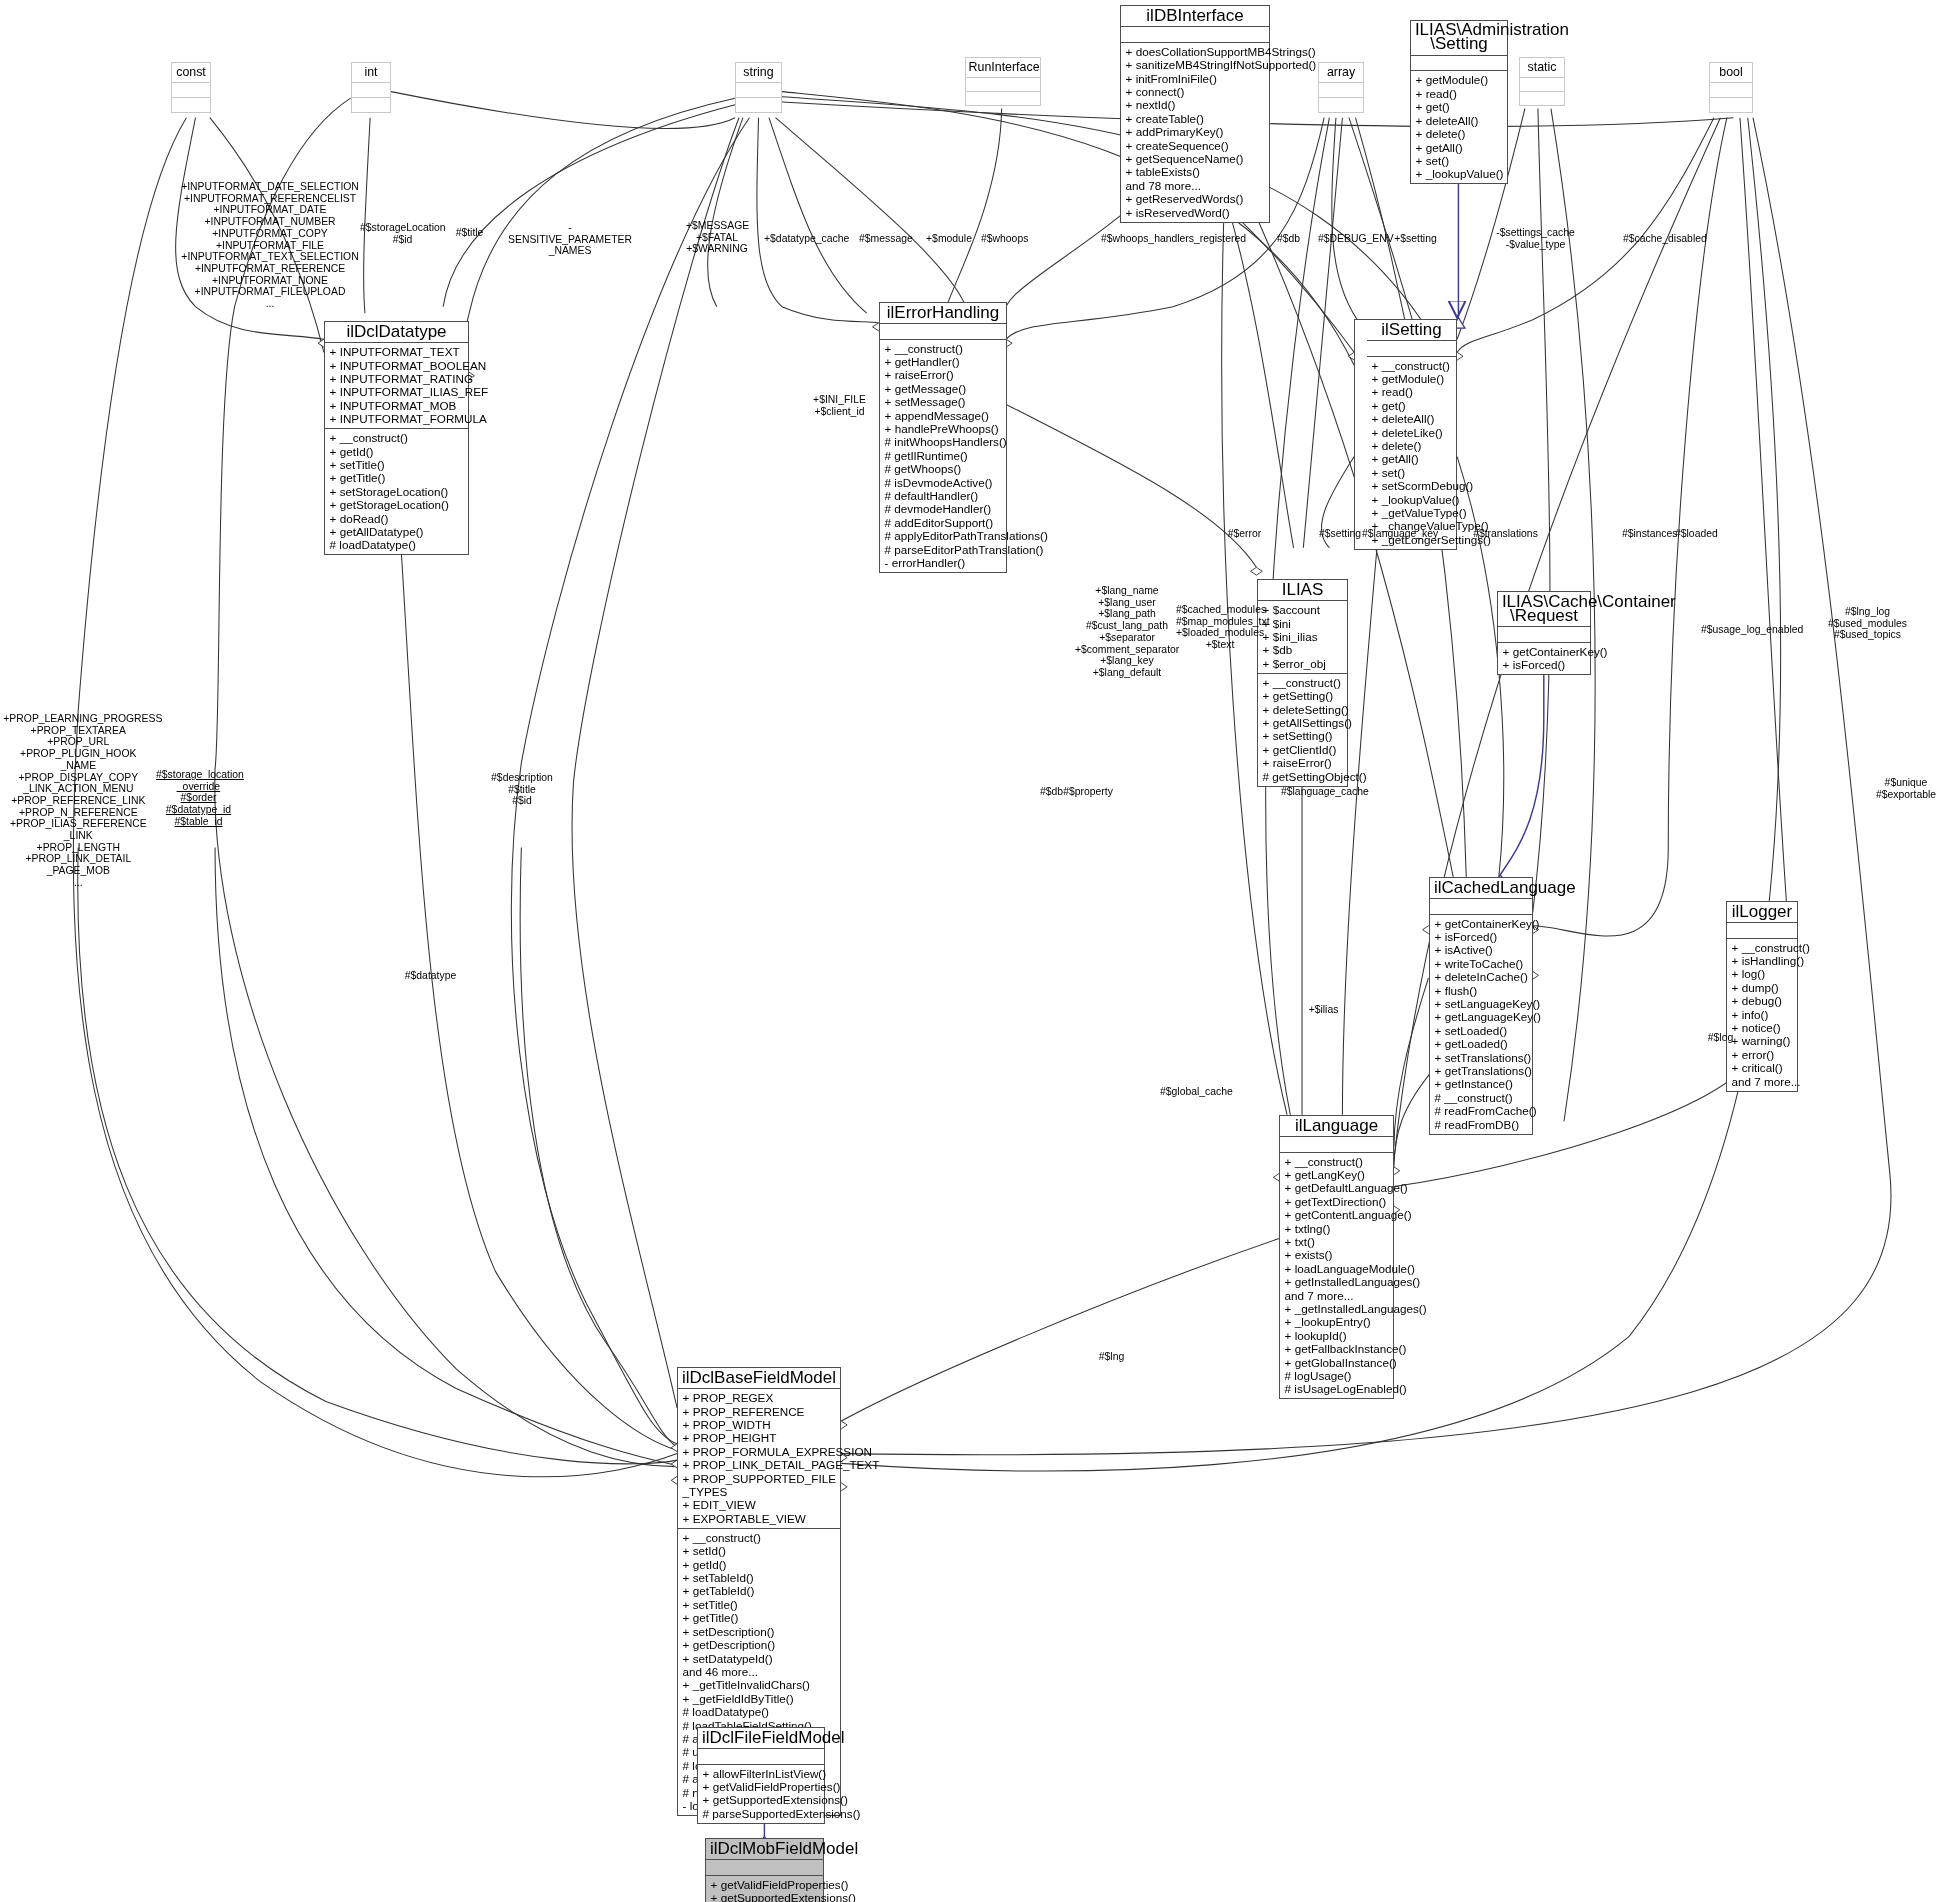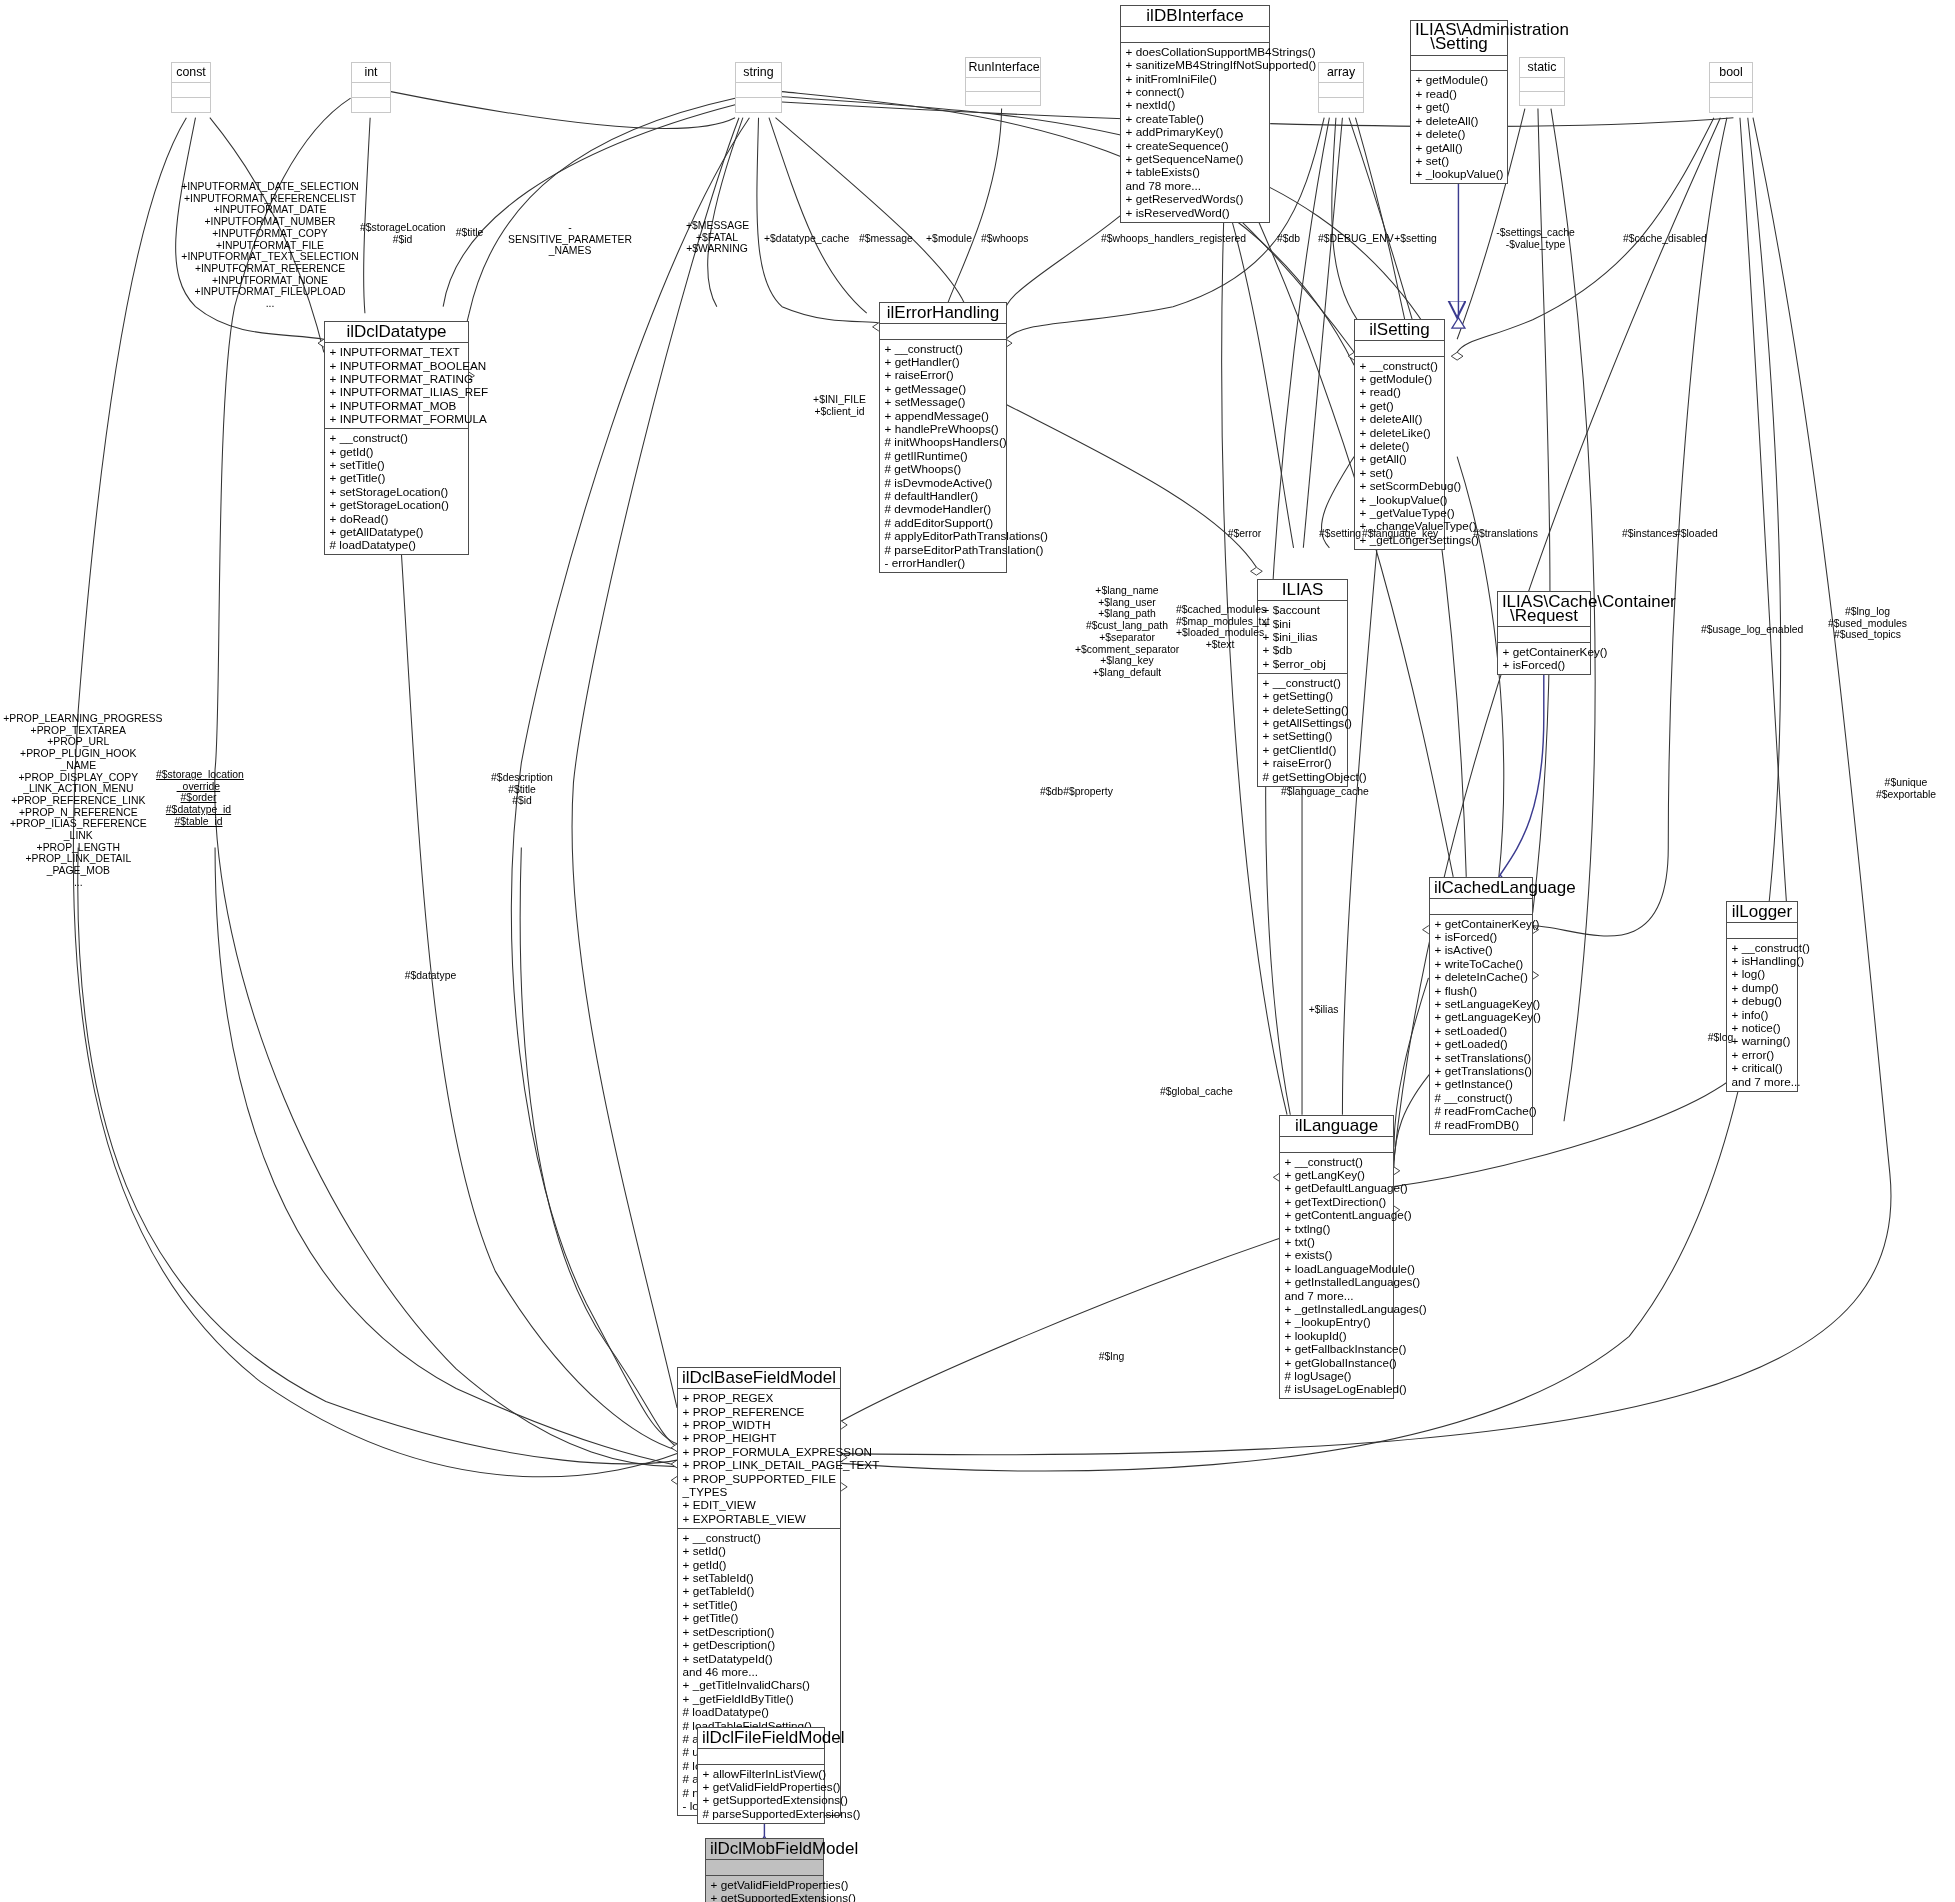--- a/index.html
+++ b/index.html
@@ -227,21 +227,21 @@
   </div>
 
   <div class="node solid" style="left:879px;top:302px;width:128px;">
     <div class="title">ilErrorHandling</div>
     <div class="sep"></div>
     <div class="attrs empty"></div>
     <div class="sep"></div>
     <div class="ops"><div class="row">+ __construct()</div><div class="row">+ getHandler()</div><div class="row">+ raiseError()</div><div class="row">+ getMessage()</div><div class="row">+ setMessage()</div><div class="row">+ appendMessage()</div><div class="row">+ handlePreWhoops()</div><div class="row"># initWhoopsHandlers()</div><div class="row"># getIlRuntime()</div><div class="row"># getWhoops()</div><div class="row"># isDevmodeActive()</div><div class="row"># defaultHandler()</div><div class="row"># devmodeHandler()</div><div class="row"># addEditorSupport()</div><div class="row"># applyEditorPathTranslations()</div><div class="row"># parseEditorPathTranslation()</div><div class="row">- errorHandler()</div></div>
   </div>
 
-  <div class="node solid" style="left:1354px;top:319px;width:91px;">
+  <div class="node solid" style="left:1354px;top:319px;width:103px;padding-left:12px;">
     <div class="title">ilSetting</div>
     <div class="sep"></div>
     <div class="attrs empty"></div>
     <div class="sep"></div>
     <div class="ops"><div class="row">+ __construct()</div><div class="row">+ getModule()</div><div class="row">+ read()</div><div class="row">+ get()</div><div class="row">+ deleteAll()</div><div class="row">+ deleteLike()</div><div class="row">+ delete()</div><div class="row">+ getAll()</div><div class="row">+ set()</div><div class="row">+ setScormDebug()</div><div class="row">+ _lookupValue()</div><div class="row">+ _getValueType()</div><div class="row">+ _changeValueType()</div><div class="row">+ _getLongerSettings()</div></div>
   </div>
 
   <div class="node solid" style="left:1257px;top:547px;width:91px;margin-top:32px;">
     <div class="title">ILIAS</div>
     <div class="sep"></div>

